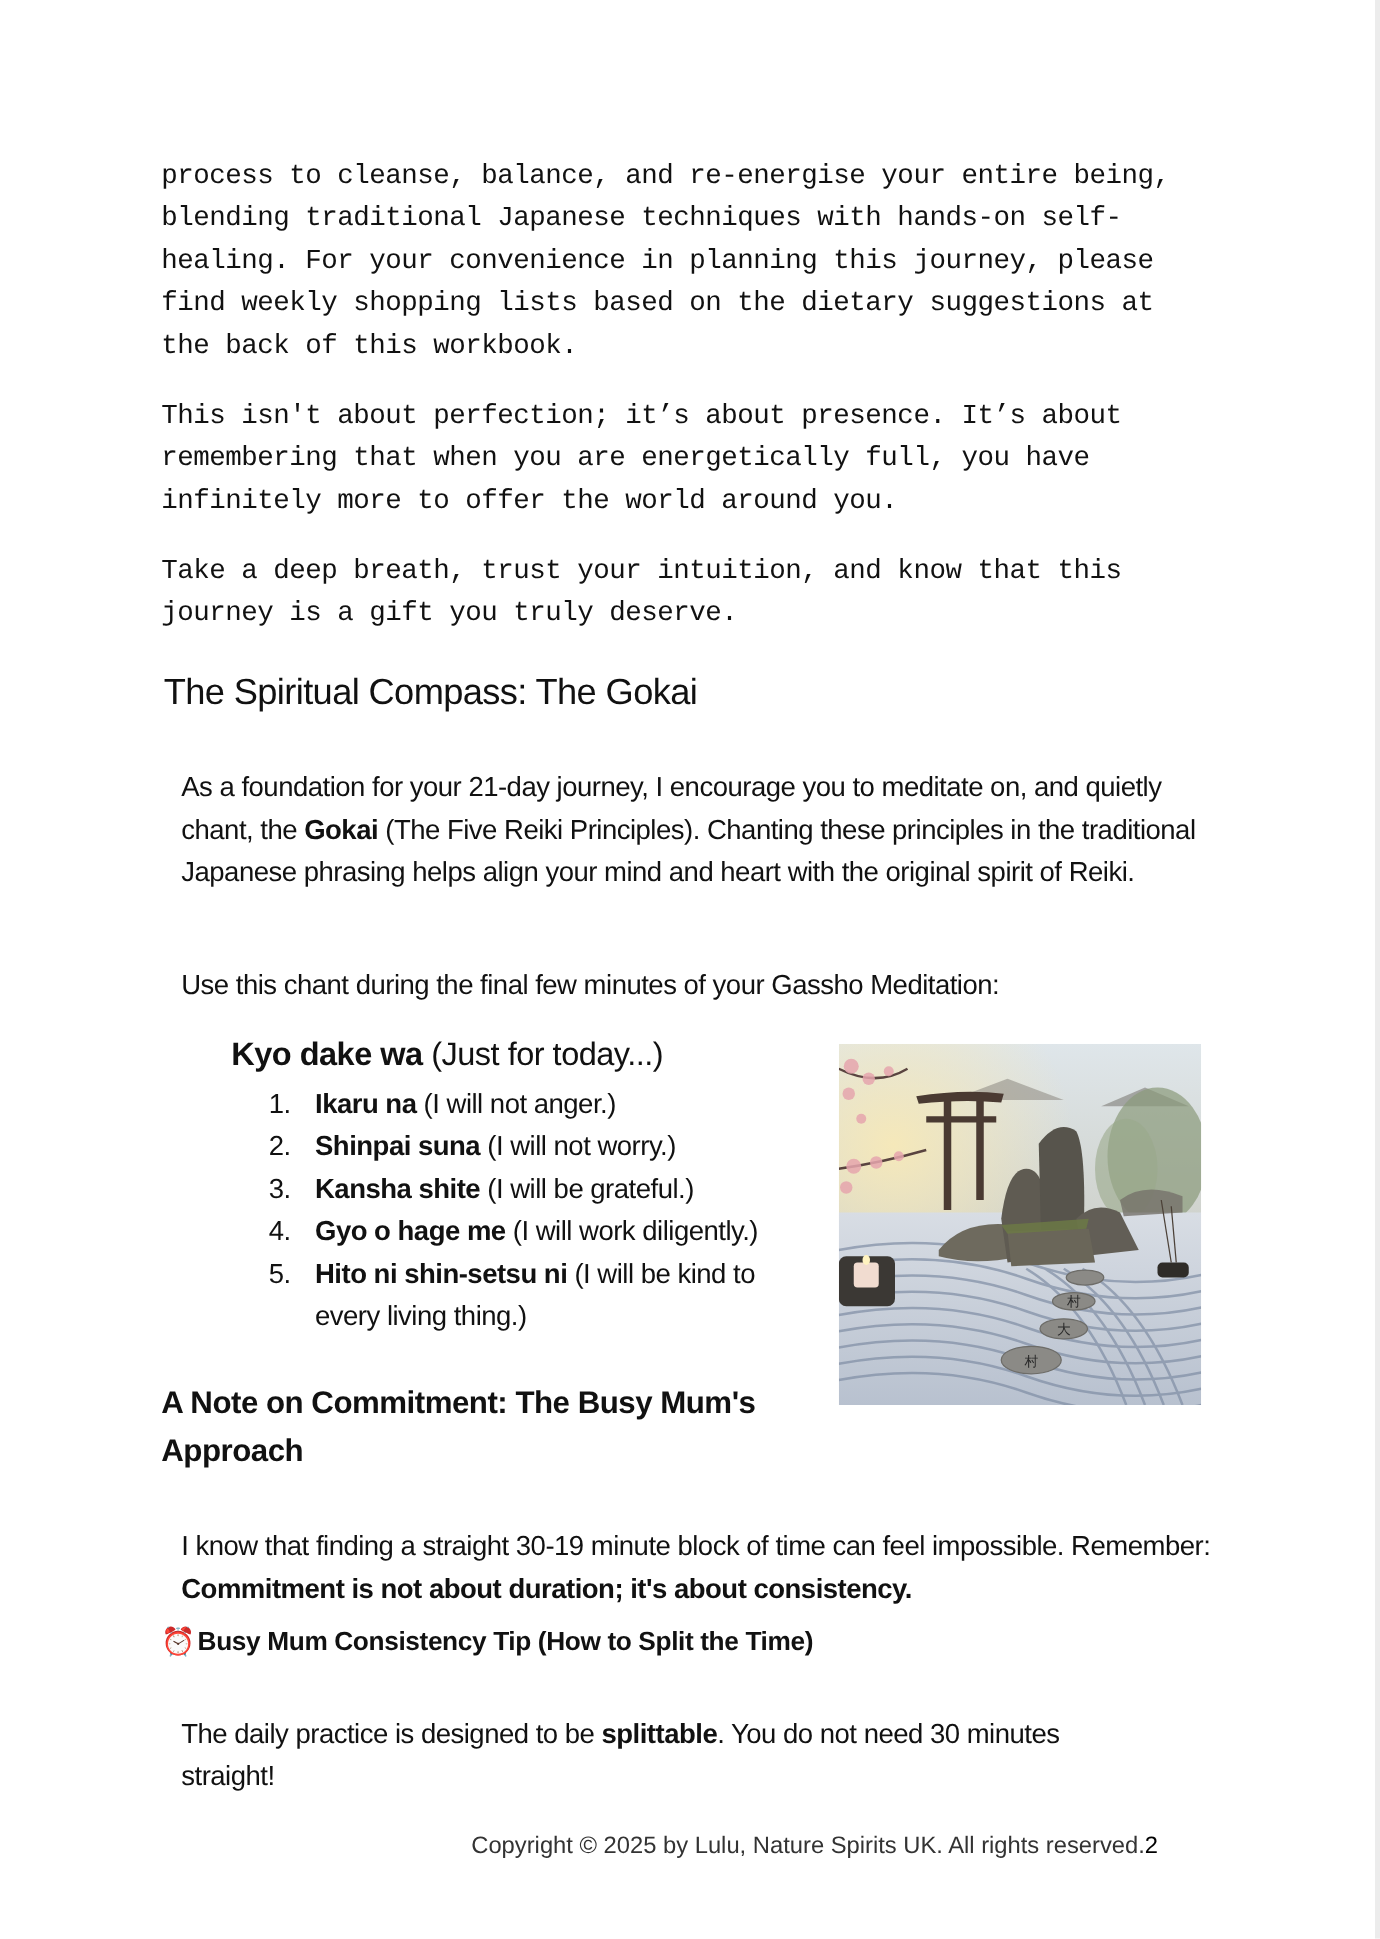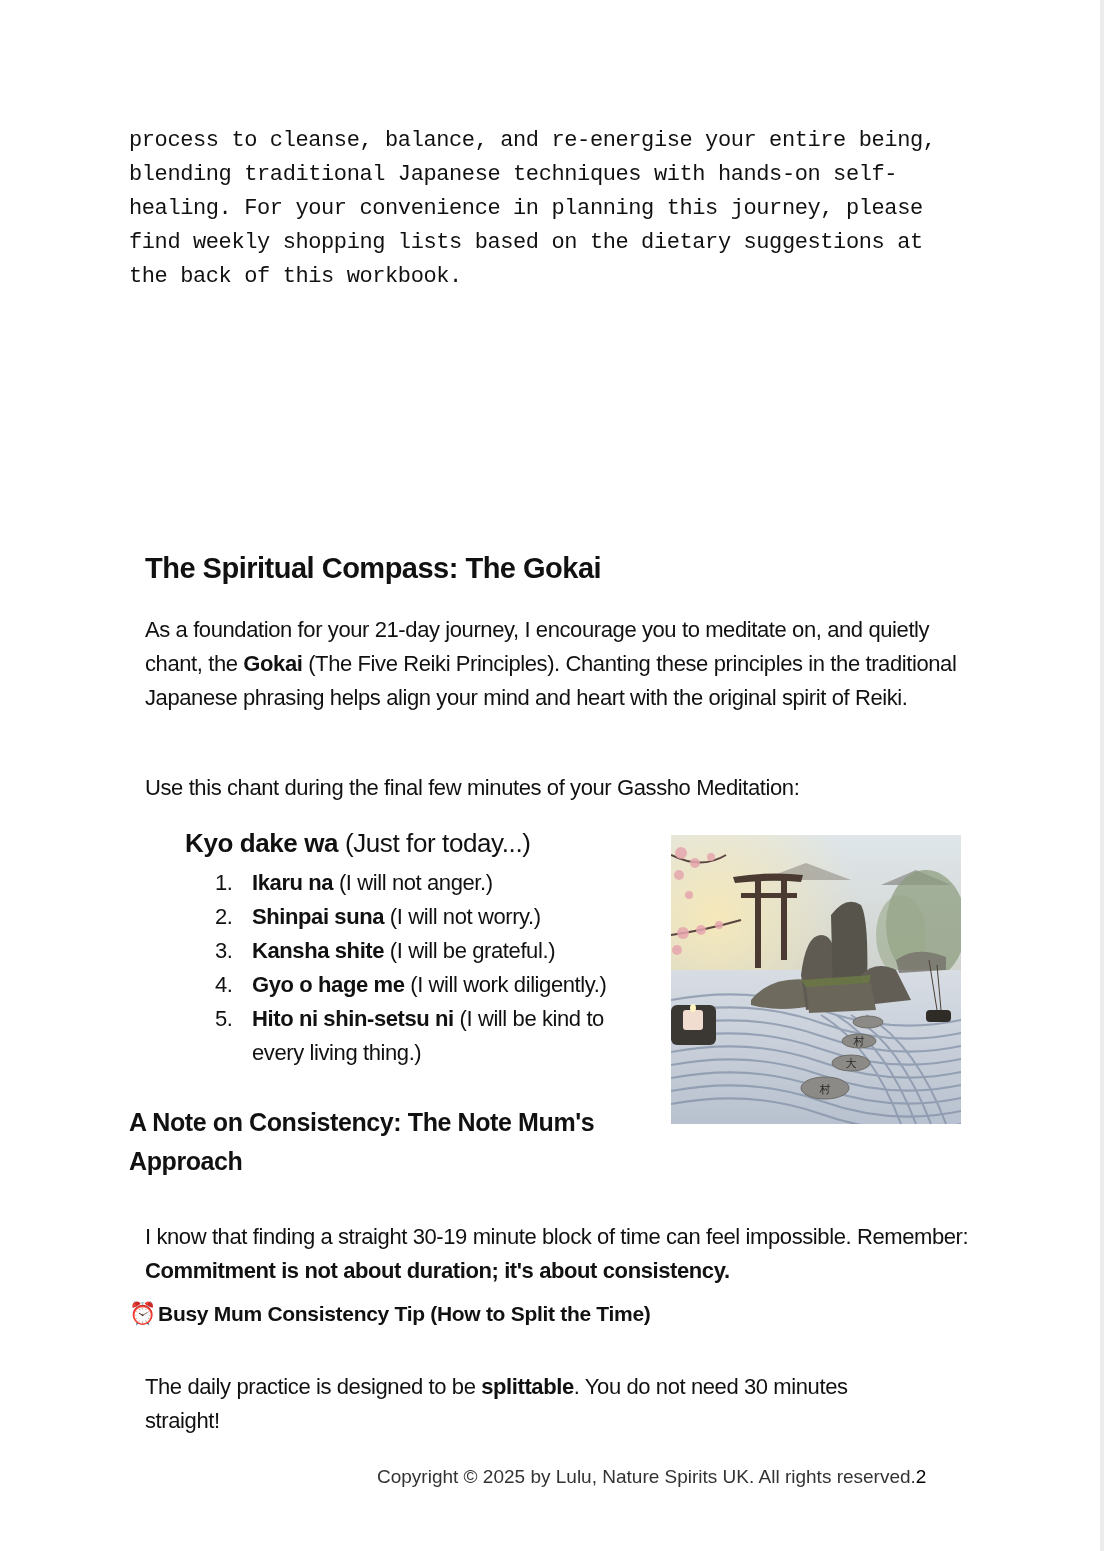--- a/index.html
+++ b/index.html
@@ -18,22 +18,22 @@
     }
     .page {
       position: absolute; left: 129px; top: 124px; width: 840px;
       font-family: Liberation Mono, monospace;
       font-size: 22px;
       line-height: 34px;
       letter-spacing: -0.4px;
     }
     .page p { margin: 0 0 22px 0; }
     h2.h-gokai {
-      position: absolute; left: 129px; top: 530px; margin: 16px;
-      font-size: 29px; font-weight: 700; letter-spacing: -0.5px; line-height: 44px;
+      position: absolute; left: 129px; top: 530px; margin: 2px;
+      font-size: 29px; font-weight: 400; letter-spacing: -0.5px; line-height: 44px;
     }
     .p-abs { position: absolute; left: 129px; width: 840px; margin: 16px;
       font-size: 22px; line-height: 34px; letter-spacing: -0.4px; }
     .kyo { position: absolute; left: 185px; top: 826px; font-size: 26px; line-height: 34px; letter-spacing: -0.4px; }
     ol.gokai {
       position: absolute; left: 215px; top: 866px; width: 430px;
       margin: 0; padding: 0; list-style: none;
       font-size: 22px; line-height: 34px; letter-spacing: -0.4px;
     }
     ol.gokai li { display: flex; }
@@ -60,20 +60,22 @@
     }
     .footer .pnum { color: #000; }
   </style>
 </head>
 <body>
 
 <div class="scroll-strip"></div>
 
 <div class="page">
   <p>process to cleanse, balance, and re-energise your entire being, blending traditional Japanese techniques with hands-on self-healing. For your convenience in planning this journey, please find weekly shopping lists based on the dietary suggestions at the back of this workbook.</p>
+  <p>This isn't about perfection; it’s about presence. It’s about remembering that when you are energetically full, you have infinitely more to offer the world around you.</p>
+  <p>Take a deep breath, trust your intuition, and know that this journey is a gift you truly deserve.</p>
 </div>
 
 <h2 class="h-gokai">The Spiritual Compass: The Gokai</h2>
 
 <p class="p-abs" style="top:597px;"><span>As a foundation for your 21-day journey, I encourage you to meditate on, and quietly chant, the </span><b>Gokai</b><span> (The Five Reiki Principles). Chanting these principles in the traditional Japanese phrasing helps align your mind and heart with the original spirit of Reiki.</span></p>
 
 <p class="p-abs" style="top:755px;">Use this chant during the final few minutes of your Gassho Meditation:</p>
 
 <div class="kyo"><b>Kyo dake wa</b><span> (Just for today...)</span></div>
 
@@ -189,21 +191,21 @@
       <ellipse cx="154" cy="253" rx="24" ry="11"></ellipse>
     </g>
     <g fill="#2a2a2a" font-family="DejaVu Sans, sans-serif" font-size="11" text-anchor="middle">
       <text x="188" y="210">村</text>
       <text x="180" y="232">大</text>
       <text x="154" y="258">村</text>
     </g>
   </svg>
 </div>
 
-<h3 class="h-note">A Note on Consistency: The Note Mum's Approach</h3>
+<h3 class="h-note">A Note on Commitment: The Busy Mum's Approach</h3>
 
 <p class="p-abs" style="top:1204px;"><span>I know that finding a straight 30-19 minute block of time can feel impossible. Remember: </span><b>Commitment is not about duration; it's about consistency.</b></p>
 
 <div class="tip">
   <span class="clock">⏰</span>
   <span>Busy Mum Consistency Tip (How to Split the Time)</span>
 </div>
 
 <p class="p-abs" style="top:1354px;width:780px;"><span>The daily practice is designed to be </span><b>splittable</b><span>. You do not need 30 minutes straight!</span></p>
 

